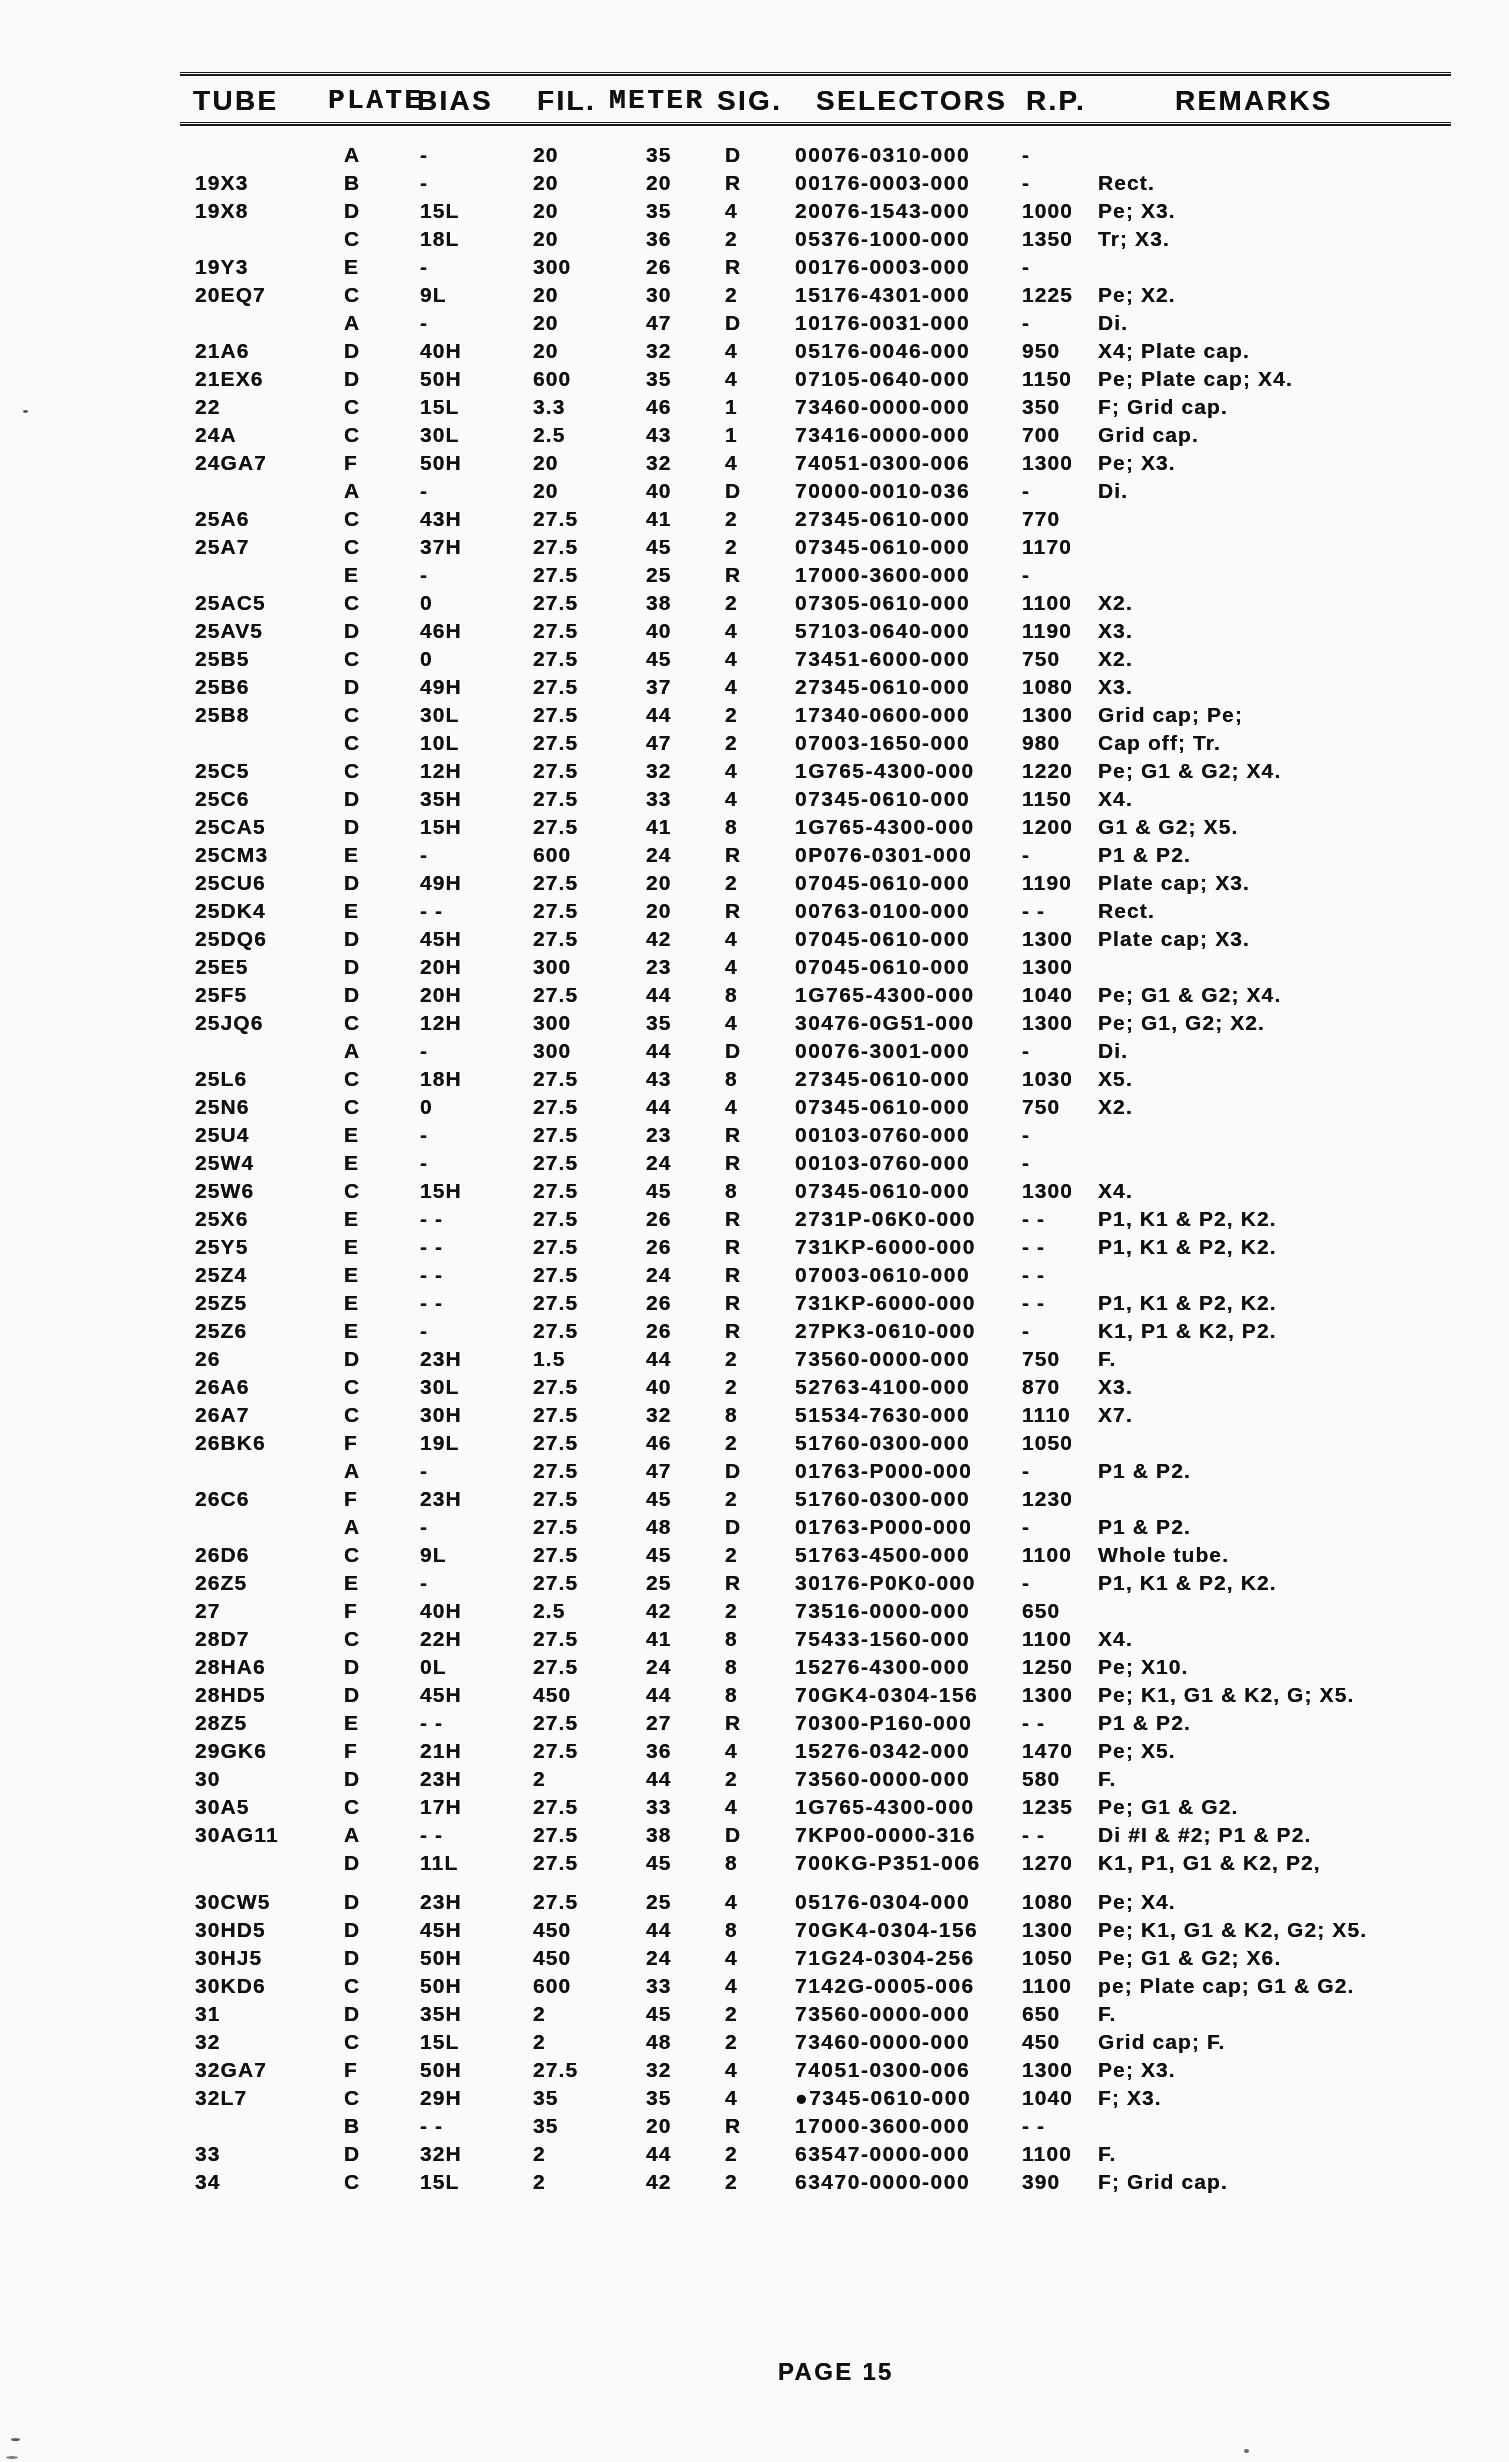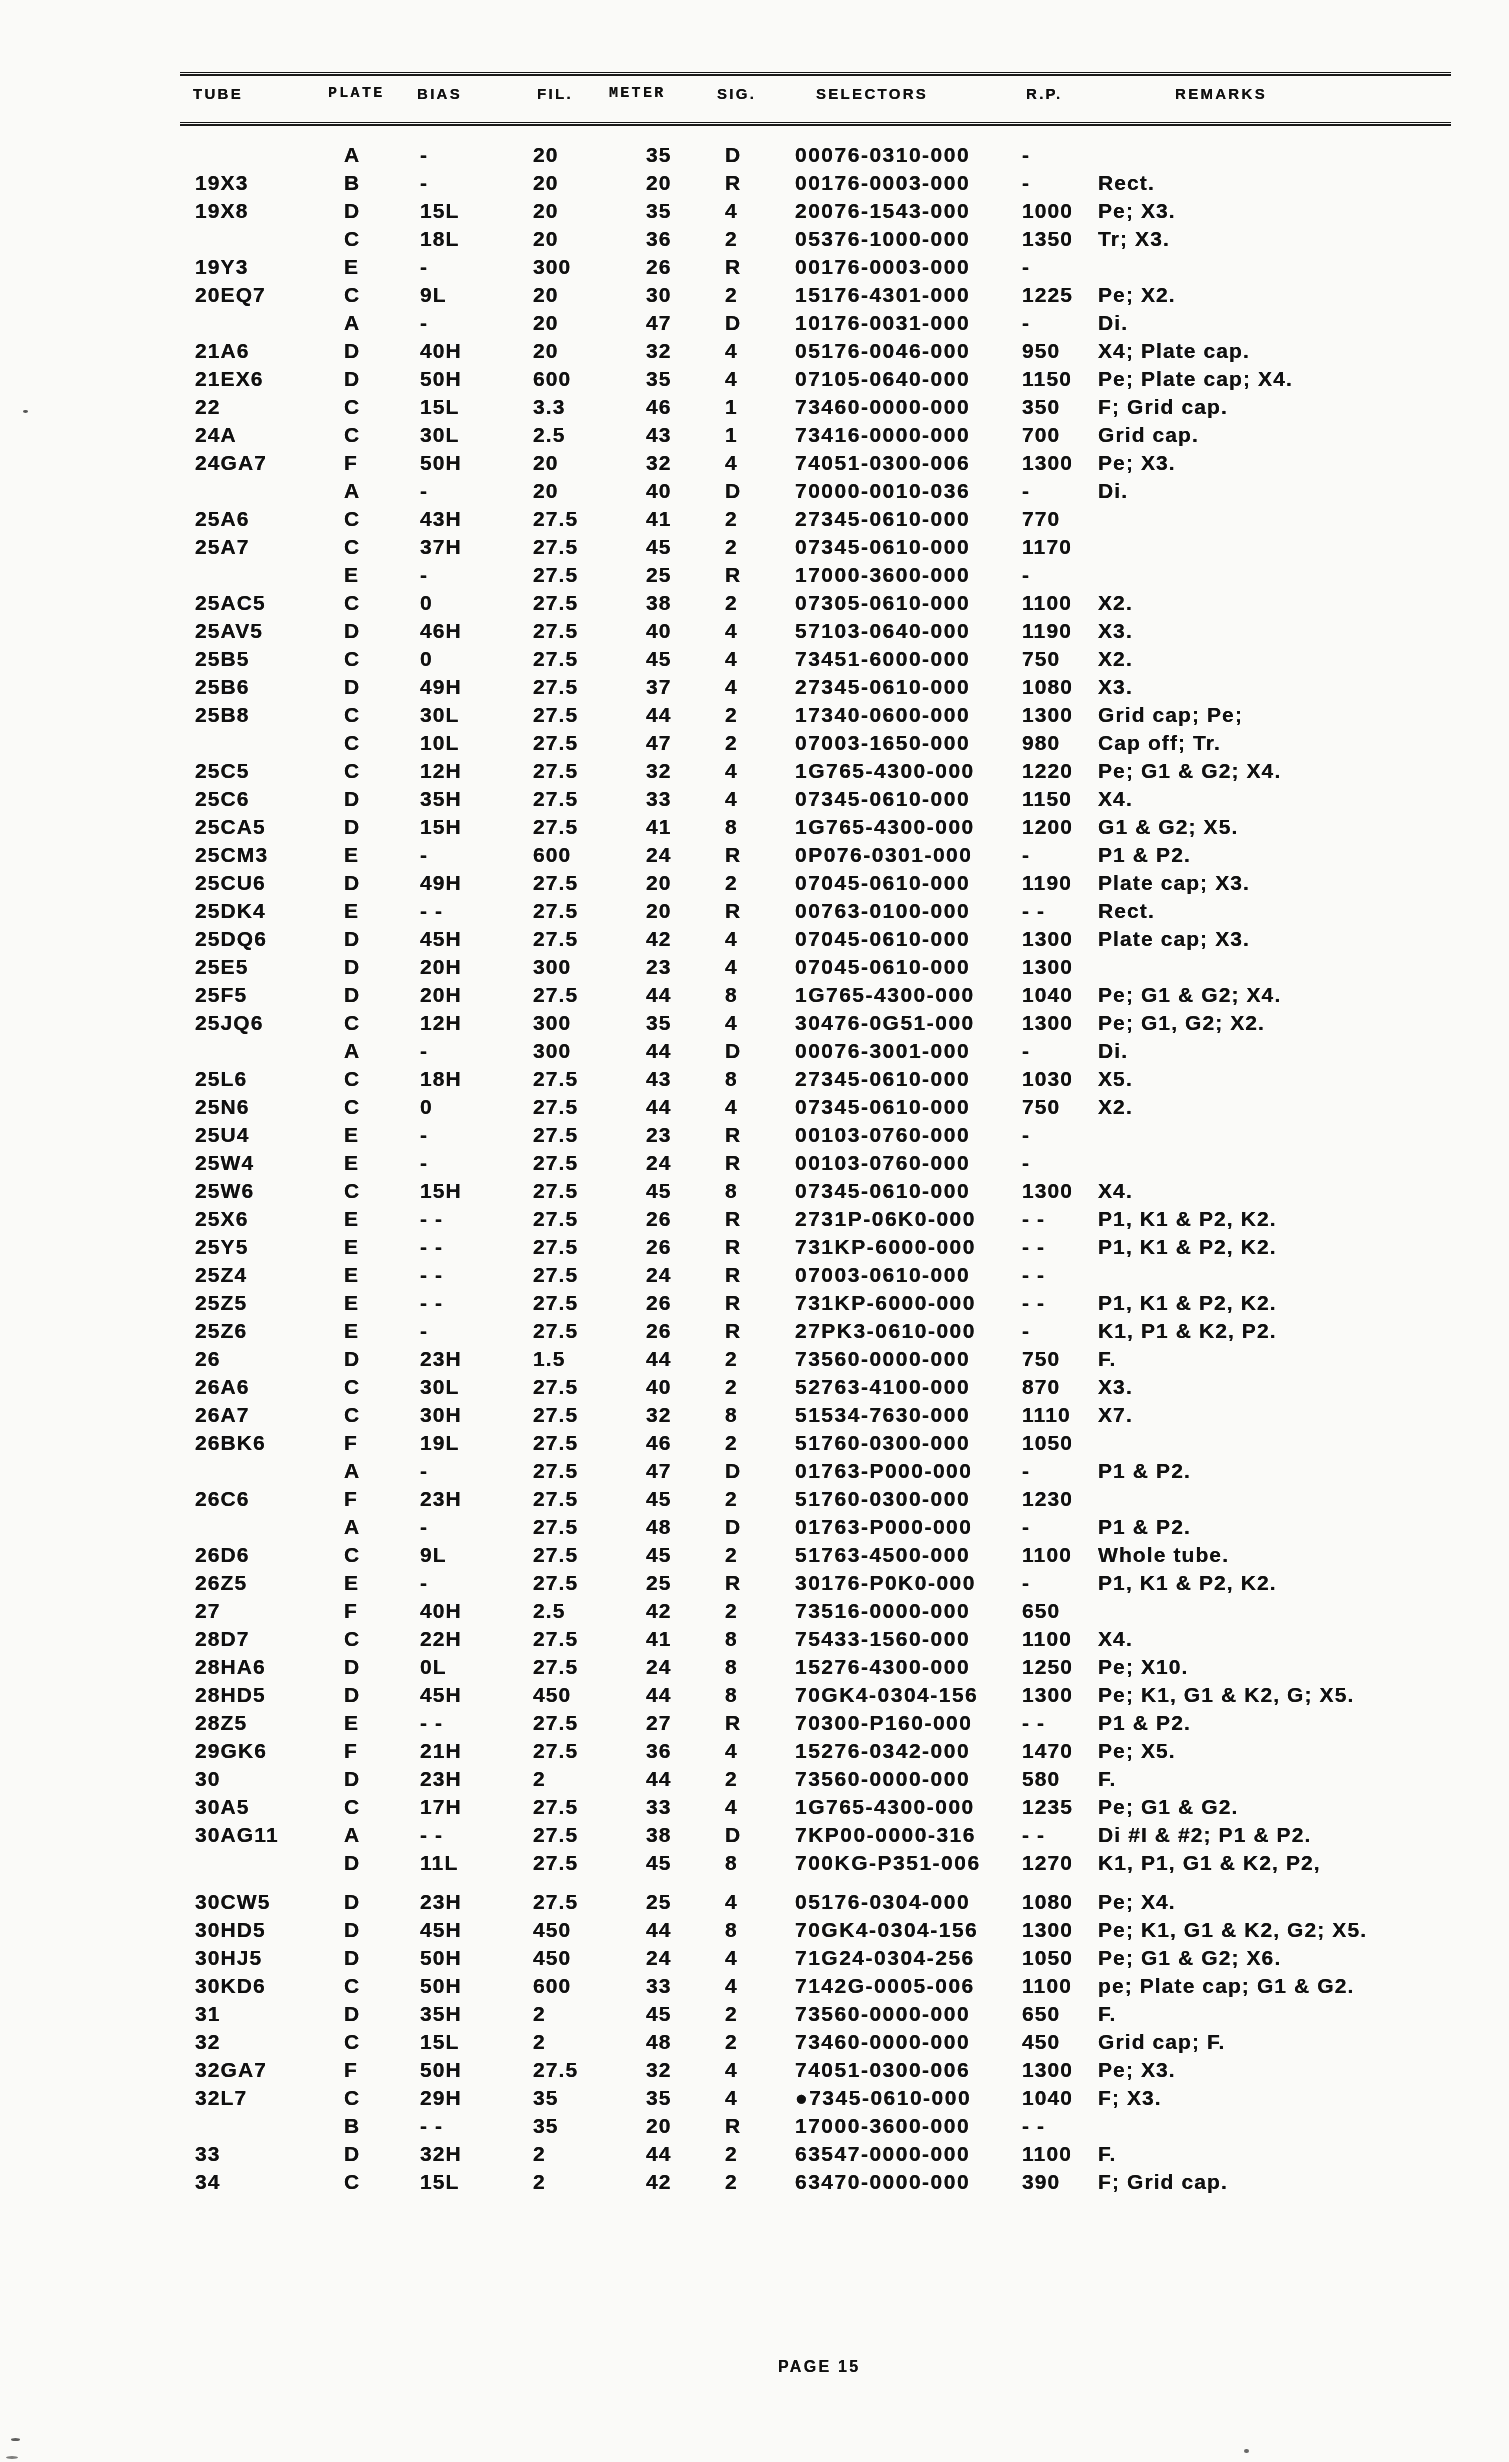--- a/index.html
+++ b/index.html
@@ -20,21 +20,21 @@
   .rule {
     position:absolute; left:180px; width:1271px; height:3.8px;
     background:linear-gradient(180deg,#161616 0 1.5px,#fafaf8 1.5px 2.3px,#1a1a1a 2.3px 3.8px);
   }
   .rule-top { top:72px; }
   .rule-mid { top:122px; }
 
   
   .header-row span {
     position:absolute; top:85px;
-    font-size:15px; font-weight:700; letter-spacing:2.3px; white-space:nowrap;
+    font-size:28px; font-weight:700; letter-spacing:2.3px; white-space:nowrap;
   }
   .h-tube      { left:193px; }
   .h-plate     { left:328px;font-family:Liberation Mono, monospace; }
   .h-bias      { left:417px; }
   .h-fil       { left:537px; }
   .h-meter     { left:609px;font-family:Liberation Mono, monospace; }
   .h-sig       { left:717px; }
   .h-selectors { left:816px; }
   .h-rp        { left:1026px; }
   .h-remarks   { left:1175px; }
@@ -49,21 +49,21 @@
     align-items:center;
     font-size:21px; font-weight:700; letter-spacing:1.1px;
     white-space:nowrap;
   }
   .row.gap-before { margin-top:10.6px; }
   .row .c6 { letter-spacing:1.5px; }
 
   
   .footer {
     position:absolute; left:778px; top:2358px;
-    font-size:16px; font-weight:700; letter-spacing:2.3px;
+    font-size:24px; font-weight:700; letter-spacing:2.3px;
   }
 
   
   .speck { position:absolute; background:#2a2a2a; border-radius:50%; }
   .speck-1 { left:23px;  top:410px;  width:5.3px;  height:3px; opacity:.8; }
   .speck-2 { left:10.6px;  top:2438px; width:9px; height:3px; opacity:.75; }
   .speck-3 { left:6px;   top:2456px; width:12px; height:3px; opacity:.6; }
   .speck-4 { left:1244px;top:2449px; width:4.5px;  height:3.8px; opacity:.7; }
 </style>
 </head>

